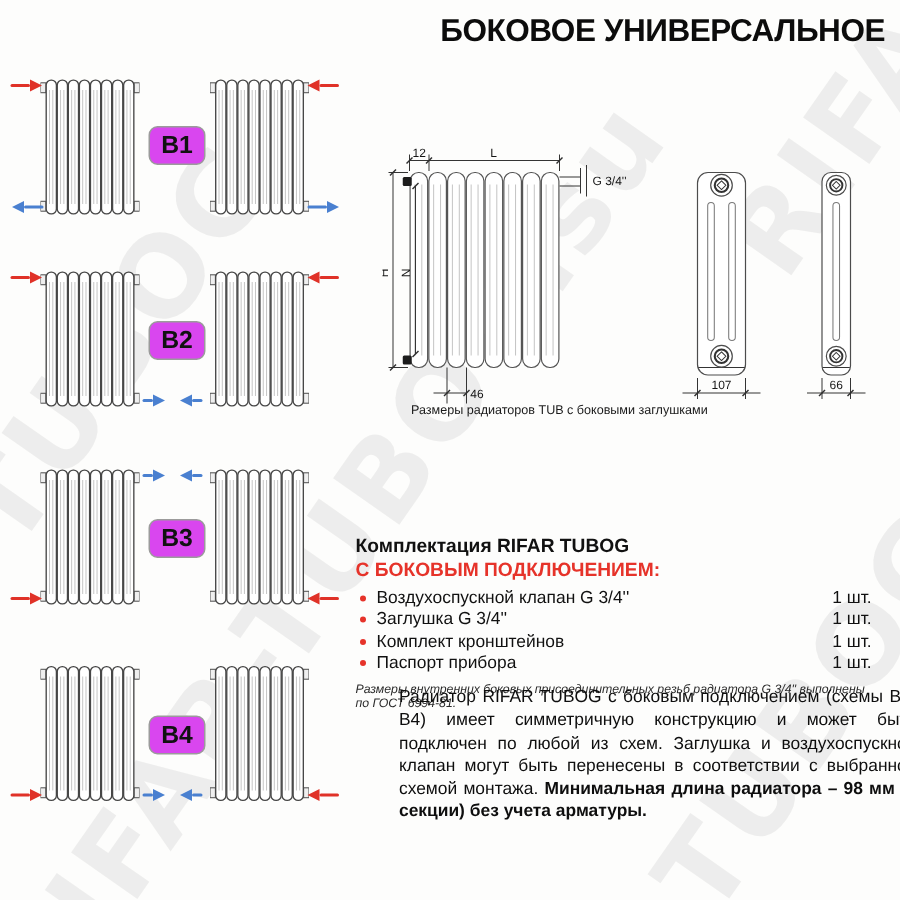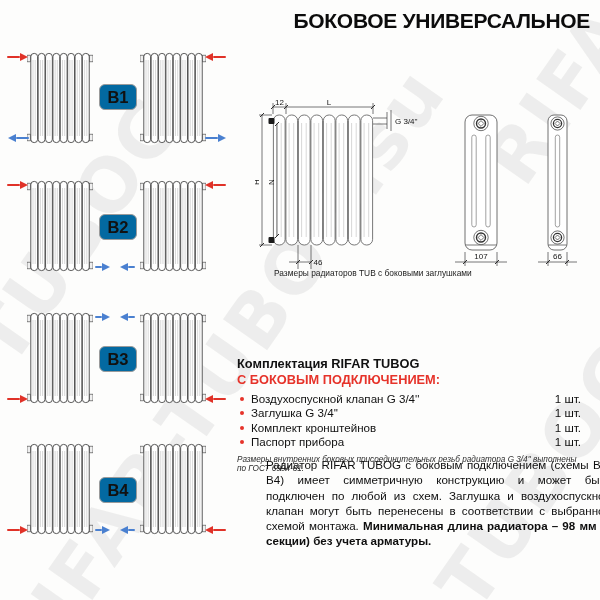--- a/index.html
+++ b/index.html
@@ -13,21 +13,21 @@
   .wm2{left:-20px;top:640px;}
   .wm3{left:468px;top:150px;}
   .wm4{left:420px;top:575px;}
   .content{position:absolute;inset:0;z-index:1;}
   
   .title{position:absolute;top:9px;right:10px;text-align:center;font-size:21px;font-weight:800;
          line-height:1.16;letter-spacing:-0.3px;color:#0c0c0c;}
   
   .rad{position:absolute;width:66px;height:92px;}
   .scheme-label{position:absolute;left:99px;width:36px;height:24px;border:1.6px solid #9b9b9b;
-        border-radius:6px;background:#0369a1;font-weight:700;font-size:16.5px;color:#111;
+        border-radius:6px;background:#d946ef;font-weight:700;font-size:16.5px;color:#111;
         display:flex;align-items:center;justify-content:center;}
   
   .arrow{position:absolute;height:2.4px;border-radius:1px;}
   .arrow.red{background:var(--red);}
   .arrow.blue{background:var(--blue);}
   .arrow::after{content:"";position:absolute;top:50%;transform:translateY(-50%);
         border-top:4.6px solid transparent;border-bottom:4.6px solid transparent;}
   .arrow.red.dir-right::after{left:100%;border-left:8px solid var(--red);}
   .arrow.red.dir-left::after{right:100%;border-right:8px solid var(--red);}
   .arrow.blue.dir-right::after{left:100%;border-left:8px solid var(--blue);}

